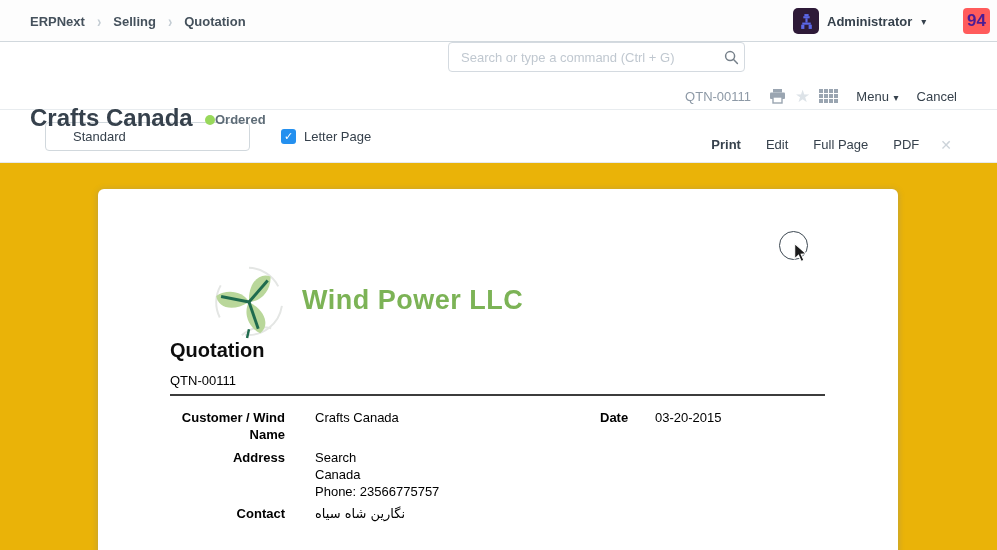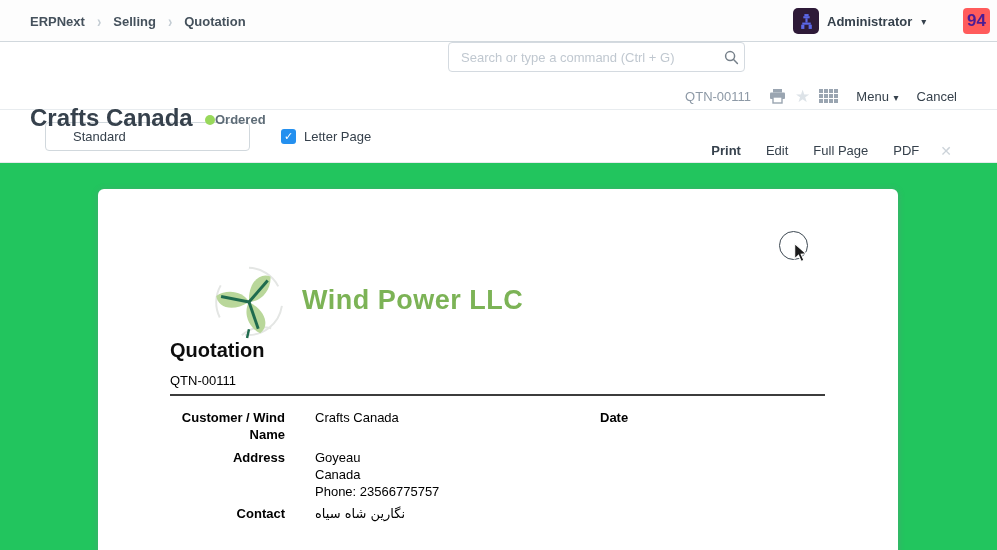--- a/index.html
+++ b/index.html
@@ -45,31 +45,31 @@
   
   .print-toolbar { position:absolute; left:0; top:110px; width:997px; height:53px; background:#fff;
     border-bottom:1px solid #e6eaed; z-index:10; }
   .format-input { position:absolute; left:45px; top:12px; width:205px; height:29px;
     border:1px solid #d1d8dd; border-radius:4px; font-size:13px; color:#36414c;
     padding:0 27px; font-family:inherit; outline:none; background:#fff; }
   .lh-check { position:absolute; left:281px; top:19px; display:flex; align-items:center; gap:8px; cursor:pointer; }
   .checkbox { width:15px; height:15px; border-radius:3px; background:#2490ef; color:#fff;
     font-size:11px; font-weight:700; display:flex; align-items:center; justify-content:center; line-height:1; }
   .lh-label { font-size:13px; color:#36414c; }
-  .toolbar-actions { position:absolute; right:45px; top:14px; height:53px; display:flex; align-items:center; gap:25px; }
+  .toolbar-actions { position:absolute; right:45px; top:8px; height:53px; display:flex; align-items:center; gap:25px; }
   .tb-link { font-size:13px; color:#36414c; cursor:pointer; }
   .tb-link.bold { font-weight:700; }
   .tb-close { font-size:14px; font-weight:700; color:#ccd3d9; cursor:pointer; margin-left:-4px; }
   .click-ring { position:absolute; left:779px; top:121px; width:29px; height:29px;
     border:1.5px solid #3d4852; border-radius:50%; pointer-events:none; }
   .cursor-arrow { position:absolute; left:793px; top:133px; pointer-events:none; }
 
   
   .preview-area { position:absolute; left:0; top:163px; width:997px; height:387px;
-    background:#22c55e; overflow:hidden; }
+    background:#eab308; overflow:hidden; }
   .paper { position:absolute; left:98px; top:26px; width:800px; height:760px; background:#fff;
     border-radius:6px; box-shadow:0 1px 6px rgba(120,130,140,0.45);
     padding:72px 72px 0 72px; color:#000; }
 
   .letterhead { display:flex; align-items:center; margin-left:40px; }
   .company-name { font-size:27px; font-weight:700; color:#7cb356; margin-left:14px; letter-spacing:0.5px; }
   .doc-heading { font-size:20px; font-weight:700; color:#0d0d0d; margin-top:0px; }
   .doc-id { font-size:13px; color:#000; margin-top:11px; }
   .doc-rule { border:none; border-top:2px solid #3c3c3c; margin-top:6px; width:655px; }
 
@@ -210,31 +210,32 @@
 
     <div class="fields">
       <div class="fields-left">
         <div class="field-row">
           <div class="field-label">Customer / Wind Name</div>
           <div class="field-value">Crafts Canada</div>
         </div>
         <div class="field-row">
           <div class="field-label">Address</div>
           <div class="field-value">
-            <div>Goyeau</div>
+            <div>Search</div>
             <div>Canada</div>
             <div>Phone: 23566775757</div>
           </div>
         </div>
         <div class="field-row">
           <div class="field-label">Contact</div>
           <div class="field-value rtl-value" dir="rtl">نگارین شاه سیاه</div>
         </div>
       </div>
       <div class="fields-right">
         <div class="field-row-r">
           <div style="font-weight:700">Date</div>
+          <div>03-20-2015</div>
         </div>
       </div>
     </div>
 
   </div>
 </div>
 
 </body></html>

